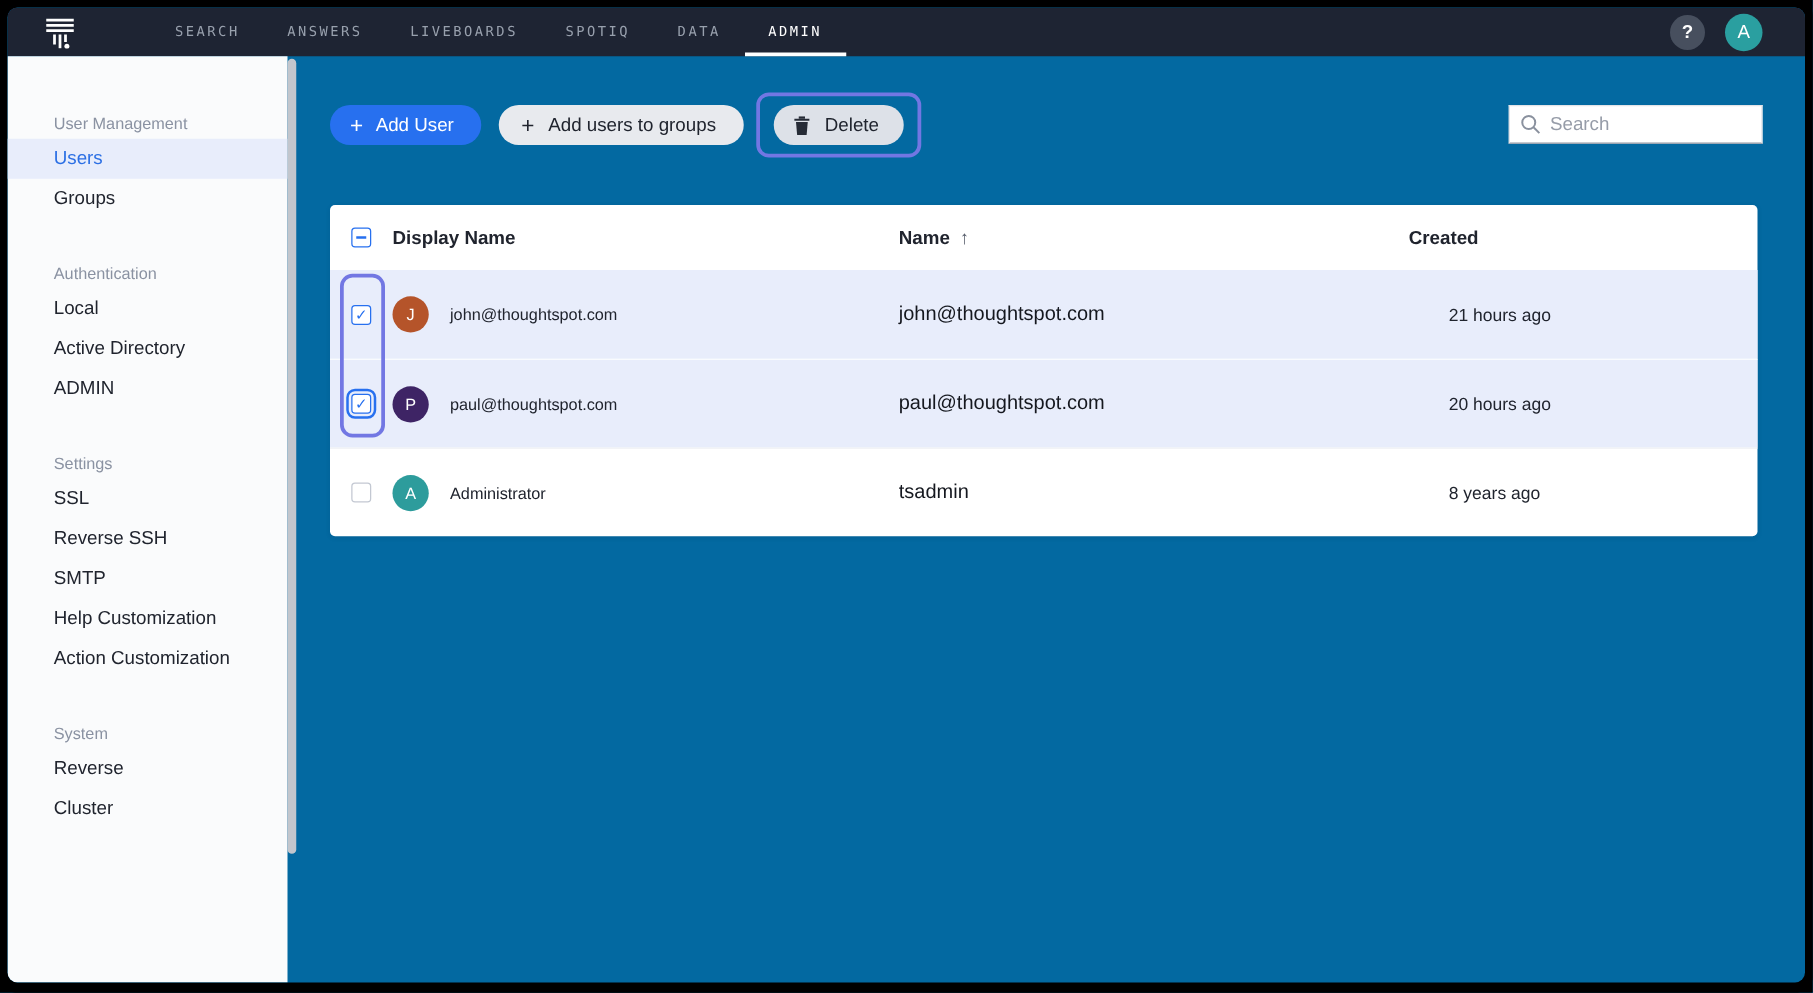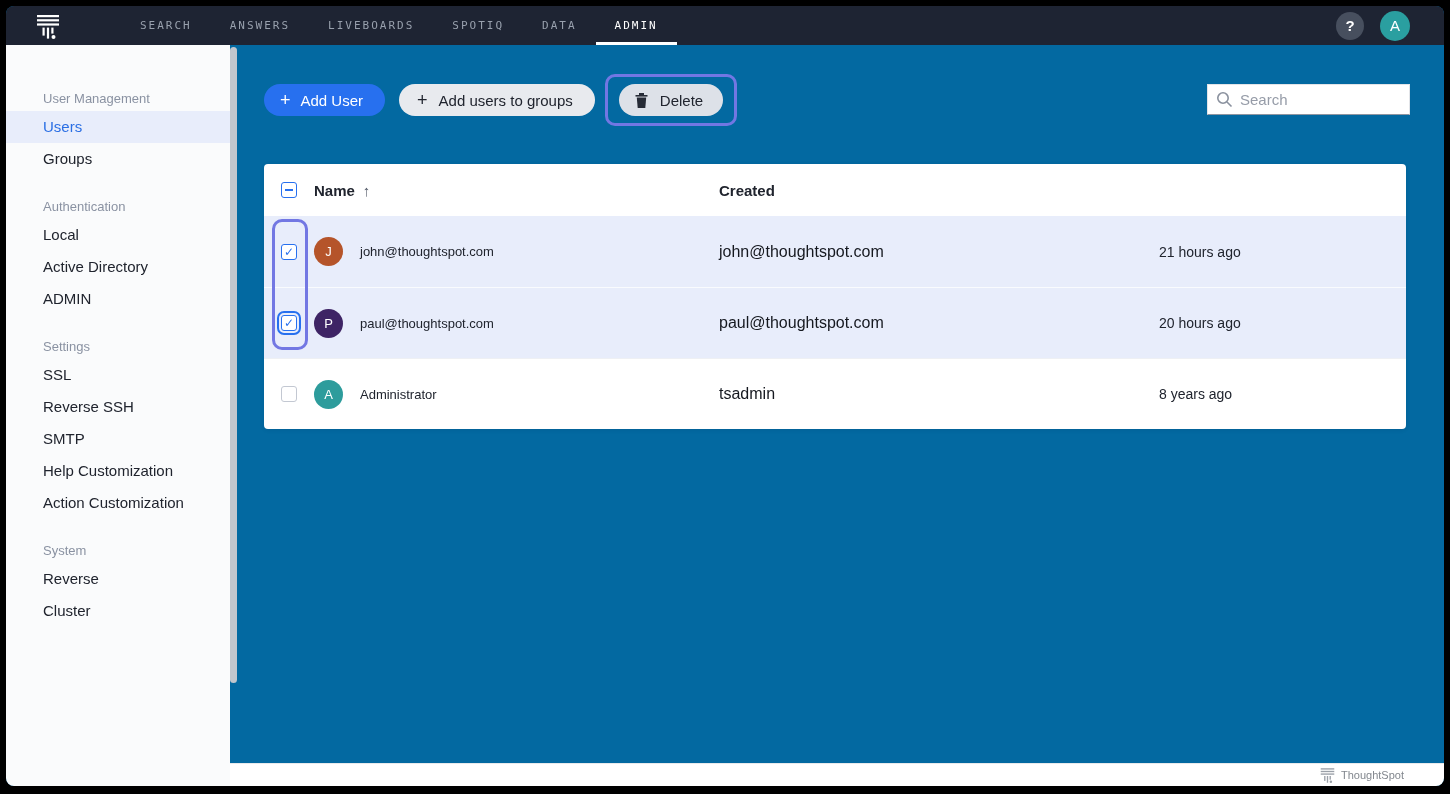--- a/index.html
+++ b/index.html
@@ -16,21 +16,21 @@
   .nav-item.active::after { content:""; position:absolute; left:0; right:0; bottom:0; height:3px; background:#ffffff; }
   .nav-right { margin-left:auto; display:flex; align-items:center; gap:16px; padding-right:34px; }
   .help-circle { width:28px; height:28px; border-radius:50%; background:#474f5e; color:#fff; font-size:15px; font-weight:700; display:flex; align-items:center; justify-content:center; cursor:pointer; }
   .avatar-circle { width:30px; height:30px; border-radius:50%; background:#2a9fa0; color:#fff; font-size:15px; display:flex; align-items:center; justify-content:center; cursor:pointer; }
 
   
   .body-wrap { flex:1; display:flex; min-height:0; }
 
   
   .sidebar { width:224px; background:#fafbfc; padding-top:44px; position:relative; flex-shrink:0; }
-  .side-section { margin-top:22px; }
+  .side-section { margin-top:34px; }
   .side-section:first-child { margin-top:0; }
   .side-heading { height:20px; line-height:20px; padding-left:37px; font-size:13px; color:#8a92a2; margin-bottom:2px; }
   .side-item { height:32px; line-height:32px; padding-left:37px; font-size:15px; color:#20242e; cursor:pointer; }
   .side-item.active { color:#2b6fe4; background:#e8edfb; }
   .side-scrollbar { position:absolute; top:2px; right:-7px; width:7px; height:636px; border-radius:4px; background:#c2c6cd; z-index:5; }
 
   
   .content { flex:1; display:flex; flex-direction:column; padding:0 0 0 34px; min-width:0; position:relative; }
   .toolbar { margin-top:39px; display:flex; align-items:flex-start; height:51px; }
   .btn { border:none; height:32px; border-radius:16px; font-size:15px; display:inline-flex; align-items:center; cursor:pointer; font-family:inherit; }
@@ -167,20 +167,21 @@
         </div>
       </div>
 
       <div class="card">
         <div class="trow thead">
           <div class="cell-check">
             <div class="checkbox indeterminate">
               <div class="minus"></div>
             </div>
           </div>
+          <div>Display Name</div>
           <div class="name-h">
             <span>Name</span><span class="sort-arrow">↑</span>
           </div>
           <div class="created-h">Created</div>
         </div>
 
         <div class="trow row selected">
           <div class="cell-check">
             <div class="checkbox checked">✓</div>
           </div>
@@ -214,30 +215,18 @@
           </div>
           <div class="nname">tsadmin</div>
           <div class="created">8 years ago</div>
         </div>
 
         <div class="checks-annotation"></div>
       </div>
 
       <div class="spacer"></div>
 
-      <div class="footer">
-        <svg width="15" height="16" viewBox="0 0 24 26">
-          <rect x="1" y="2" width="22" height="2.2" fill="#9aa0a8"></rect>
-          <rect x="1" y="6.2" width="22" height="2.2" fill="#9aa0a8"></rect>
-          <rect x="1" y="10.4" width="22" height="2.2" fill="#9aa0a8"></rect>
-          <rect x="6.5" y="14.6" width="2.2" height="8" fill="#9aa0a8"></rect>
-          <rect x="10.9" y="14.6" width="2.2" height="11" fill="#9aa0a8"></rect>
-          <rect x="15.3" y="14.6" width="2.2" height="6" fill="#9aa0a8"></rect>
-          <circle cx="17.5" cy="24" r="2" fill="#9aa0a8"></circle>
-        </svg>
-        <span class="footer-brand">ThoughtSpot</span>
-      </div>
 
     </div>
   </div>
 
 </div>
 </div>
 
 </body></html>

